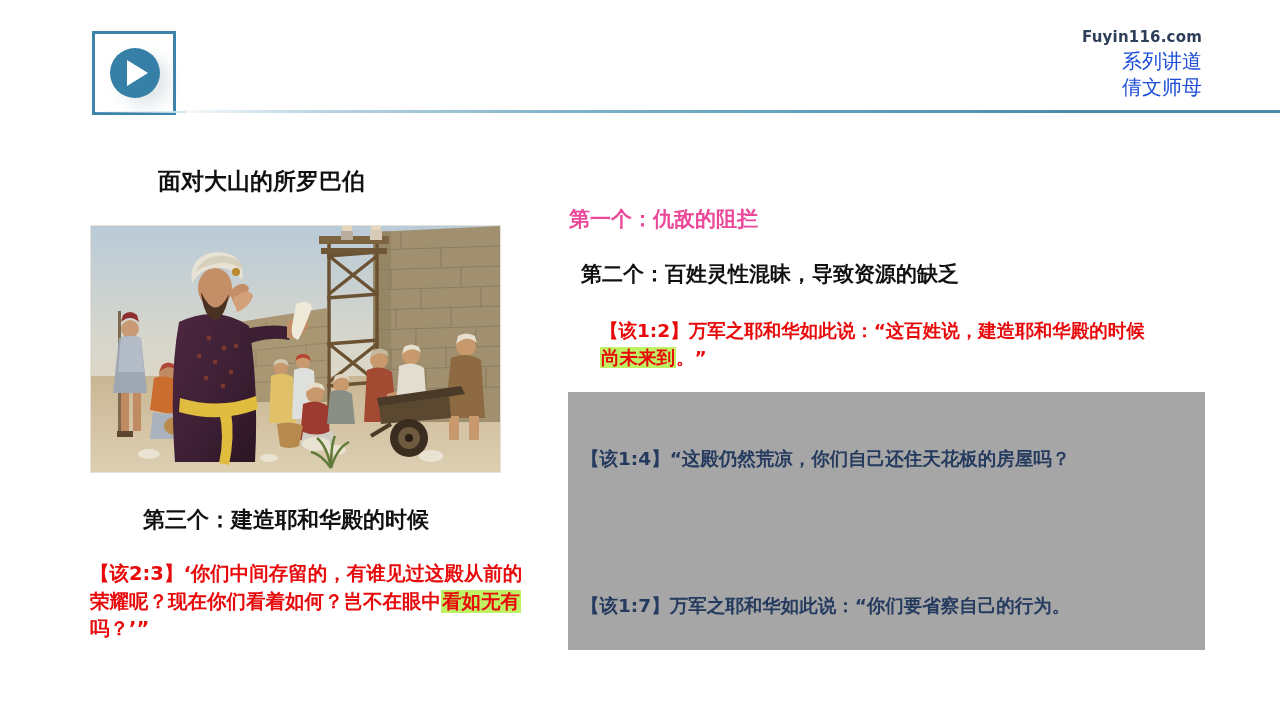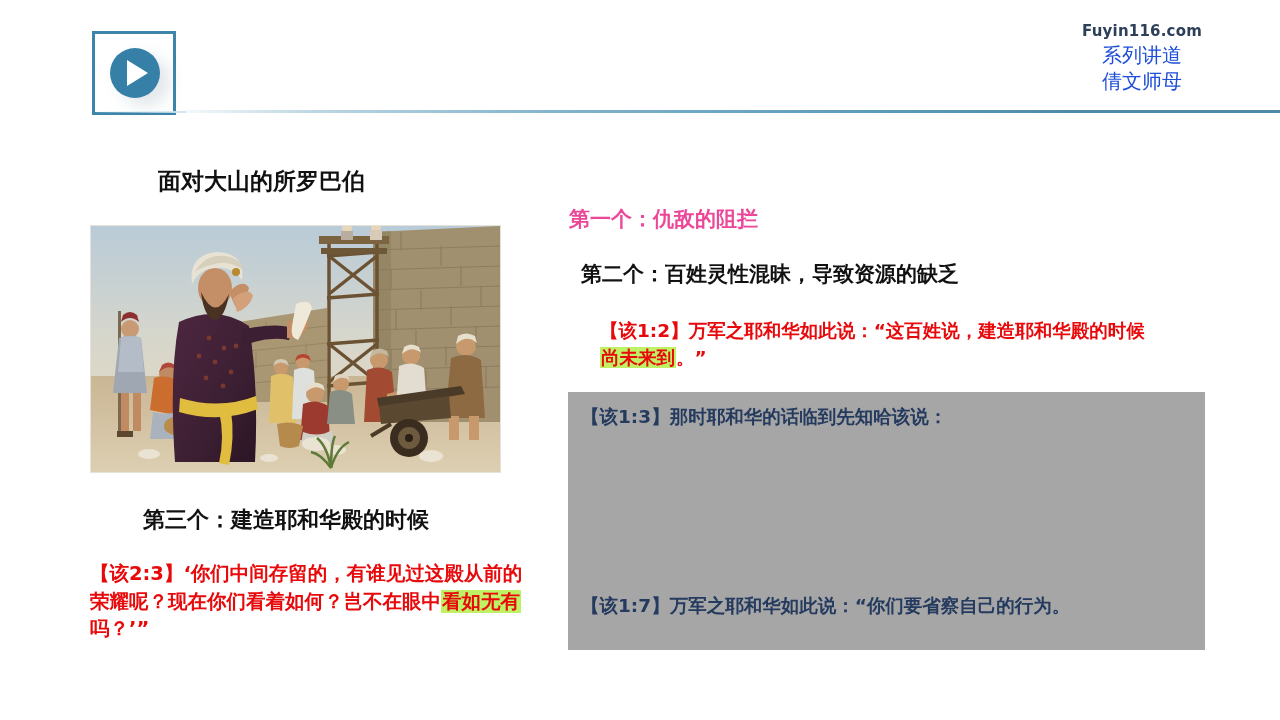--- a/index.html
+++ b/index.html
@@ -58,22 +58,22 @@
     top: 44px;
     font-size: 27px;
     font-weight: bold;
     color: #1a1a1a;
     letter-spacing: 0px;
     white-space: nowrap;
   }
   .brandbox {
     position: absolute;
     right: 78px;
-    top: 22px;
-    text-align: center;
+    top: 28px;
+    text-align: right;
     line-height: 1.32;
   }
   .brand-line1 {
     font-size: 15px;
     font-weight: bold;
     color: #2e4059;
     letter-spacing: 0.2px;
   }
   .brand-line2, .brand-line3 {
     font-size: 20px;
@@ -416,15 +416,15 @@
 </div>
 
 <div class="pt-one">第一个：仇敌的阻拦</div>
 <div class="pt-two">第二个：百姓灵性混昧，导致资源的缺乏</div>
 
 <div class="right-verse">
   <span>【该1:2】</span><span>万军之耶和华如此说：“这百姓说，建造耶和华殿的时候</span><span class="hl">尚未来到</span><span>。”</span>
 </div>
 
 <div class="gray-box">
-  <p class="gb-line gb-1">【该1:3】那时耶和华的话临到先知哈该说：</p>
+  <p class="gb-line gb-2">【该1:4】“这殿仍然荒凉，你们自己还住天花板的房屋吗？</p>
   <p class="gb-line gb-4">【该1:7】万军之耶和华如此说：“你们要省察自己的行为。</p>
 </div>
 
 </body></html>

